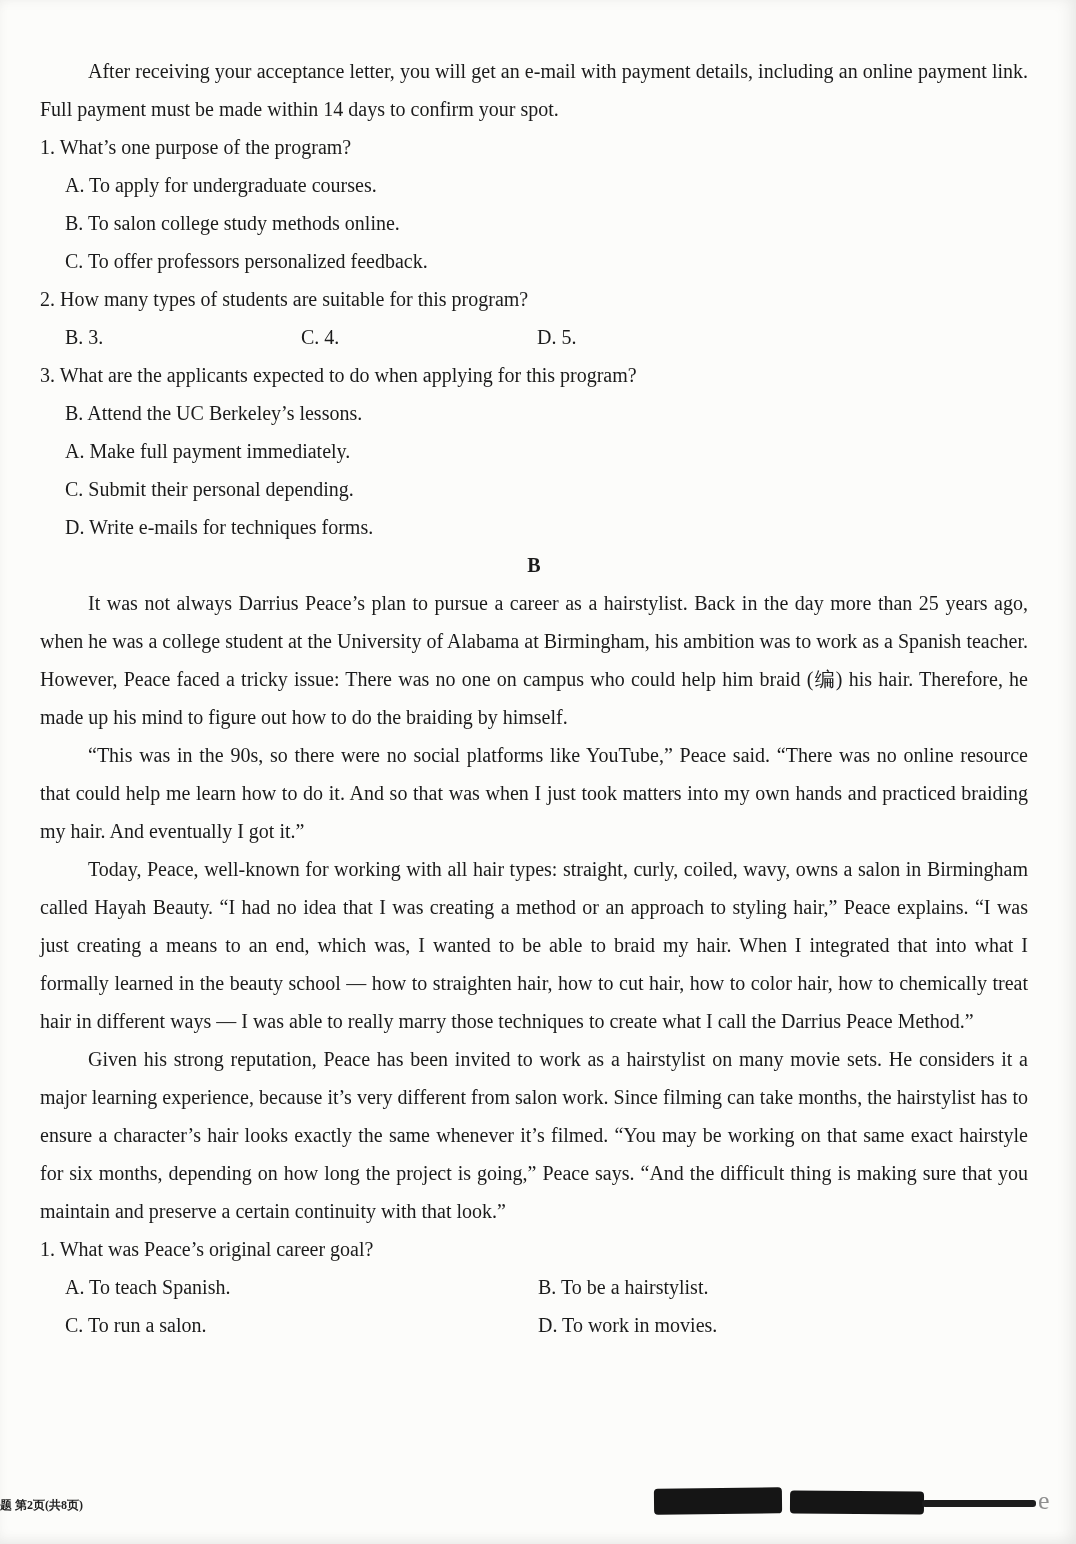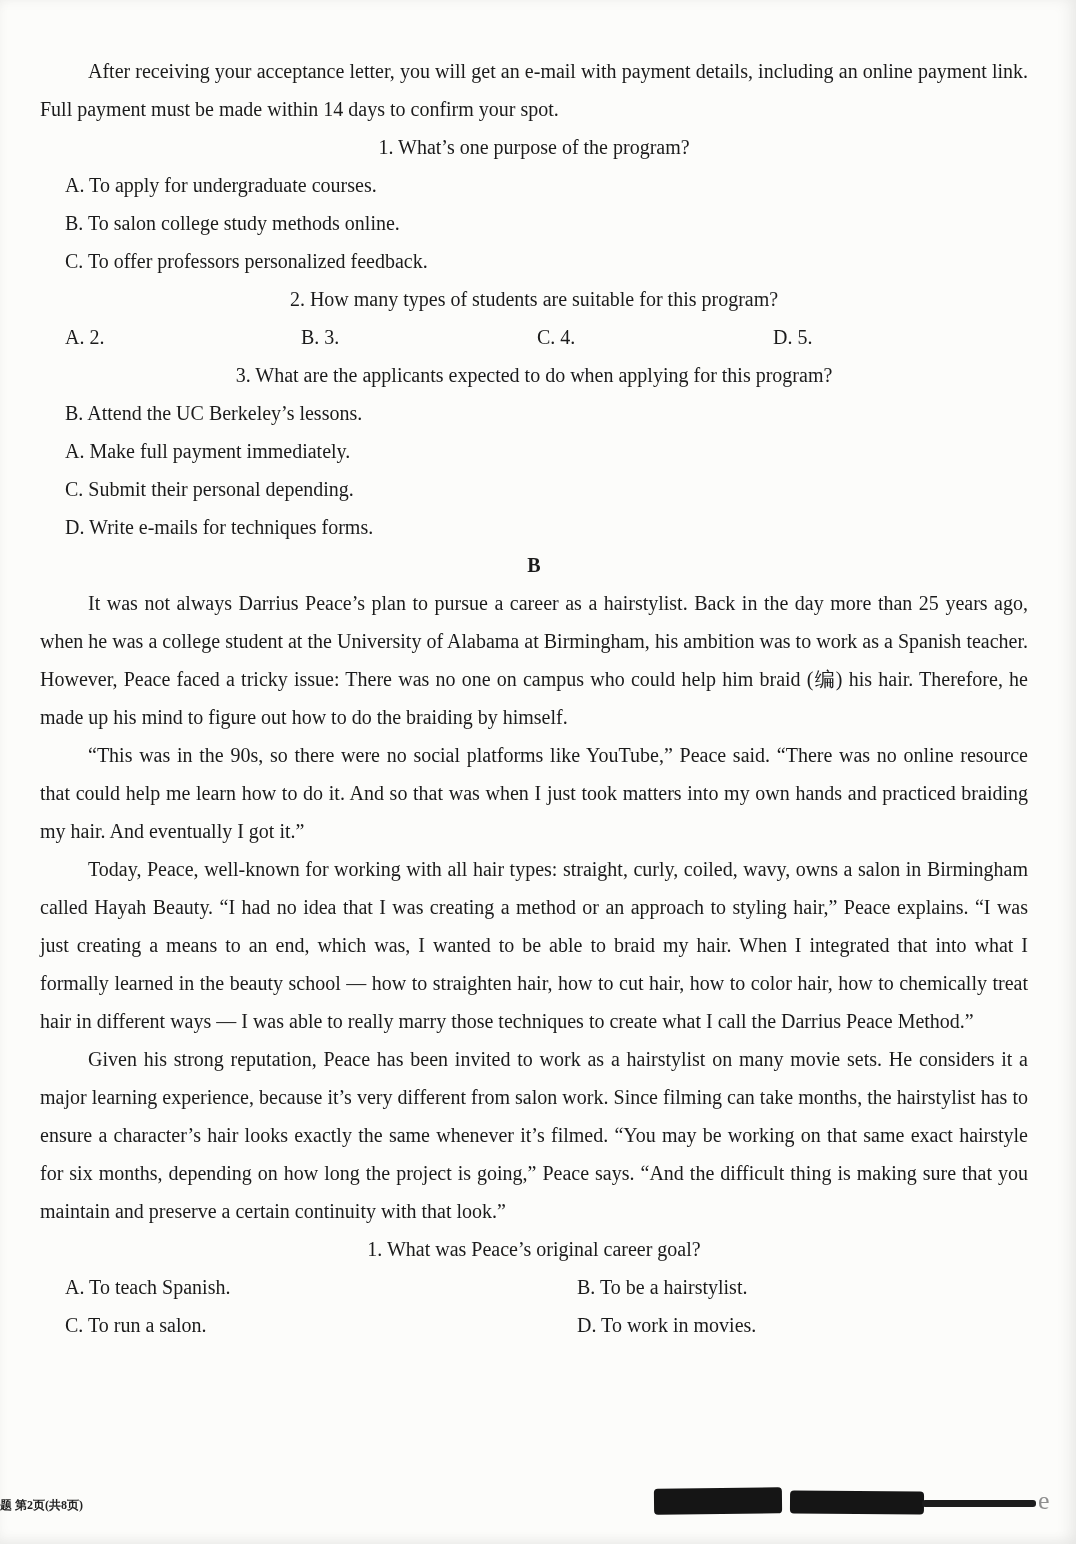--- a/index.html
+++ b/index.html
@@ -12,28 +12,28 @@
     padding:52px 48px 0 40px;
     overflow:hidden;
     font-family:"Liberation Serif","DejaVu Serif",serif;
     font-size:20px;
     line-height:38px;
     color:#1b1b1b;
     box-shadow: inset -8px 0 14px rgba(0,0,0,0.05), inset 0 -5px 12px rgba(0,0,0,0.04);
   }
   .para { margin:0; text-align:justify; }
   .indent { text-indent:48px; }
-  .stem { margin:0;text-align:center; }
+  .stem { margin:0; }
   .opt { margin:0; padding-left:25px; }
   .opt-row { display:flex; padding-left:25px; }
   .opt-row .cell { flex:0 0 236px; }
   .opt-row .cell:last-child { flex:1 1 auto; }
   .opt-2col { display:flex; padding-left:25px; }
   .opt-2col .cell-left { flex:0 0 473px; }
-  .opt-2col .cell-right { flex:1 1 auto;margin-left:39px; }
+  .opt-2col .cell-right { flex:1 1 auto; }
   .section-b {
     text-align:center;
     font-weight:bold;
     margin:0;
   }
   .footer {
     position:absolute;
     left:0; right:16px;
     top:1486px;
     text-align:left;
@@ -69,21 +69,20 @@
   <div>
     <p class="stem">1. What’s one purpose of the program?</p>
     <p class="opt">A. To apply for undergraduate courses.</p>
     <p class="opt">B. To salon college study methods online.</p>
     <p class="opt">C. To offer professors personalized feedback.</p>
   </div>
 
   <div>
     <p class="stem">2. How many types of students are suitable for this program?</p>
     <div class="opt-row">
-      <span class="cell">A. 2.</span>
       <span class="cell">B. 3.</span>
       <span class="cell">C. 4.</span>
       <span class="cell">D. 5.</span>
     </div>
   </div>
 
   <div>
     <p class="stem">3. What are the applicants expected to do when applying for this program?</p>
     <p class="opt">B. Attend the UC Berkeley’s lessons.</p>
     <p class="opt">A. Make full payment immediately.</p>

